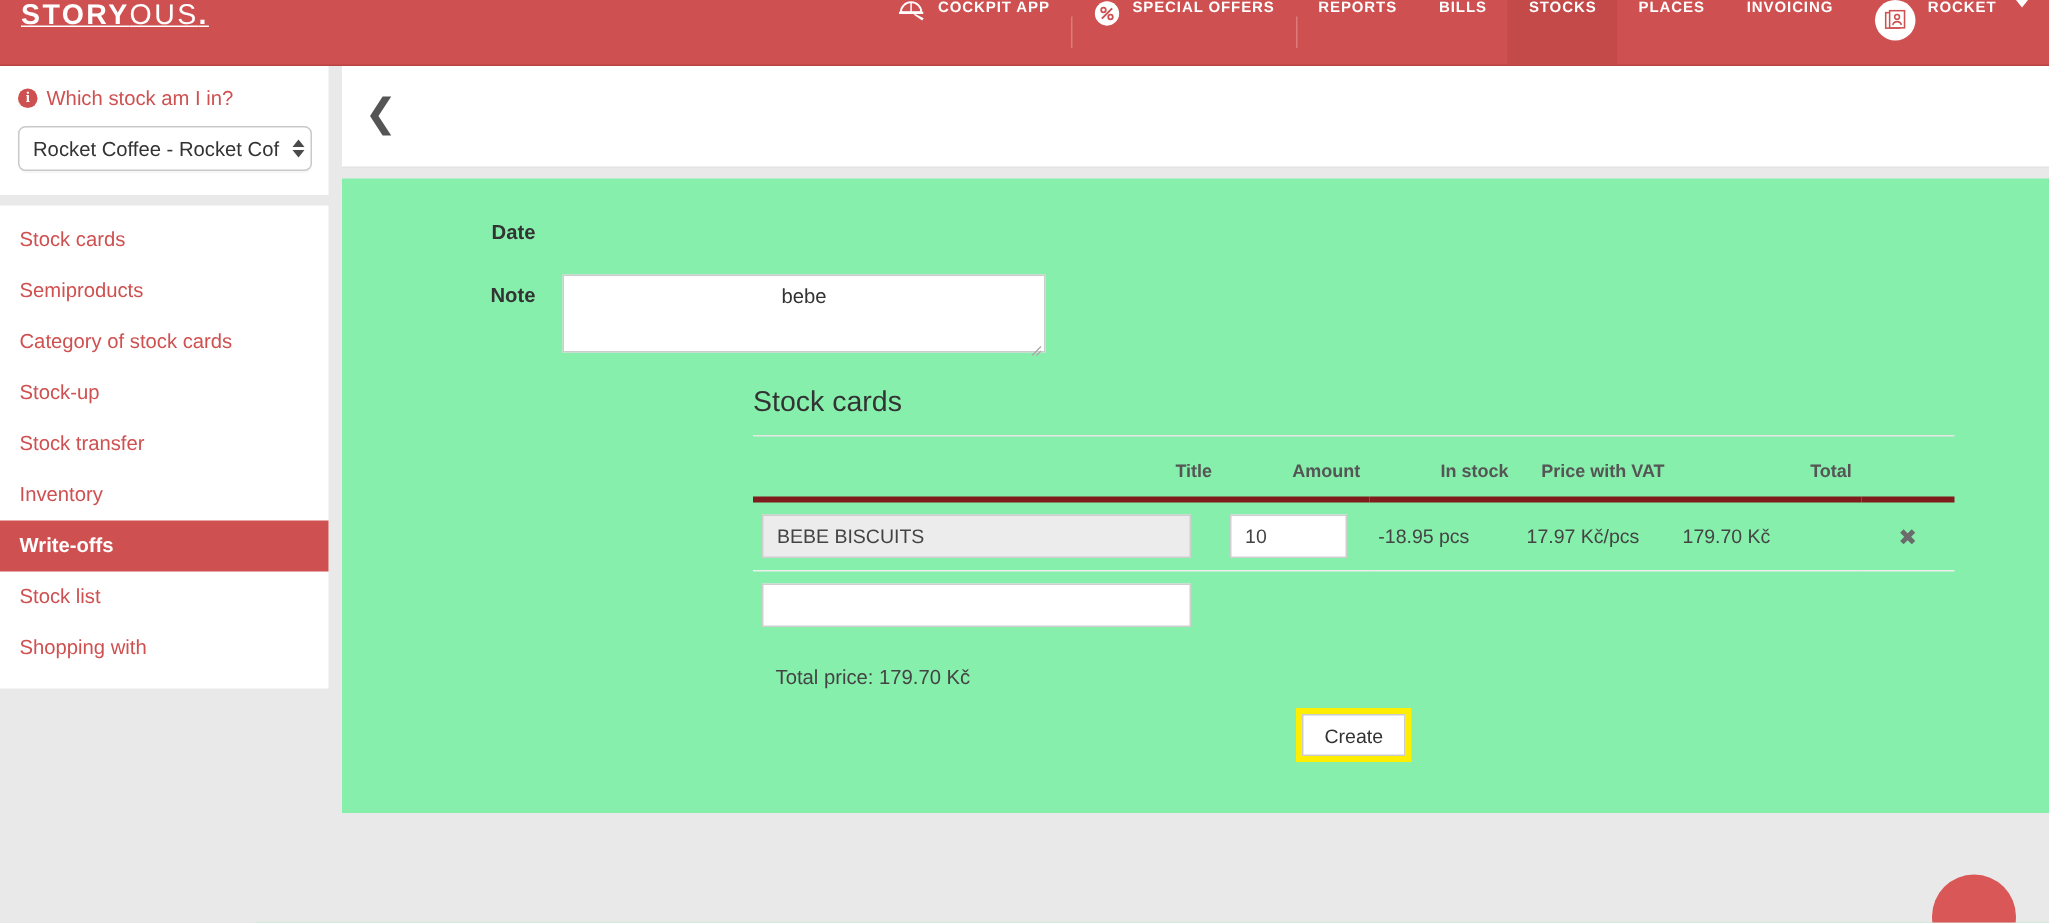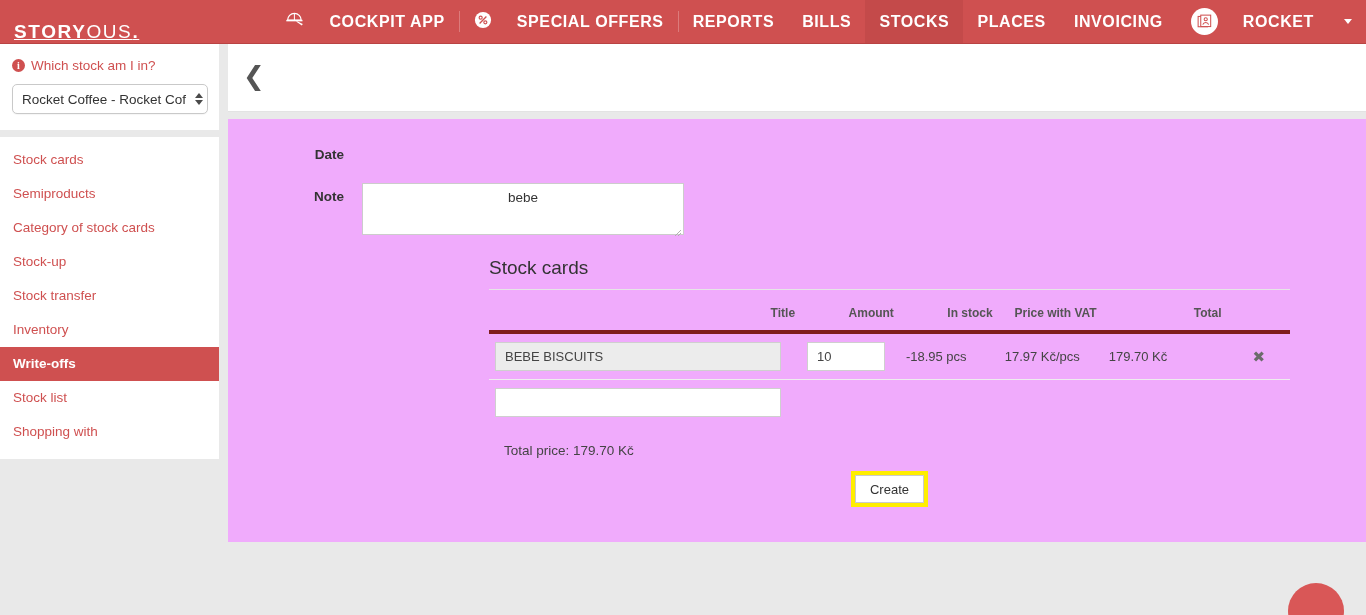--- a/index.html
+++ b/index.html
@@ -12,36 +12,36 @@
 
   
   .topnav {
     height: 44px; width: 100%;
     background: #cf5050;
     display: flex; align-items: stretch;
     position: relative;
     border-bottom: 1px solid #b94343;
   }
   .logo {
-    display: flex; align-items: flex-end;
+    display: flex; align-items: flex-start;
     padding: 0 14px 0 14px;
     color: #fff; letter-spacing: 1.6px;
     font-size: 19px;
     user-select: none;
   }
   .logo .b { font-weight: bold; }
   .logo .l { font-weight: 300; }
   .logo .dot { font-weight: bold; }
   .nav-spacer { flex: 1 1 auto; }
   .navgroup { display: flex; align-items: stretch; }
   .navitem {
-    display: flex; align-items: center; gap: 25px;
+    display: flex; gap: 8px;
     padding: 0 14px;
     color: #ffffff;
-    font-size: 16px; font-weight: bold;
+    font-size: 10px; font-weight: bold;
     letter-spacing: 0.6px;
     text-decoration: none;
     white-space: nowrap;
   }
   .navitem.active { background: #c44a4a; }
   .navsep {
     width: 1px; background: #e08a8a;
     margin: 11px 0;
     opacity: .75;
   }
@@ -133,22 +133,22 @@
     border: 4px solid #ffee00;
     background: #fff;
     padding: 3px 9px 5px 9px;
     display: inline-block;
   }
   .pagetitle {
     color: #cf5050; font-size: 22px; line-height: 28px;
   }
   .contentgap { height: 7px; }
   .content {
-    background: #f0abfc;
-    padding: 22px 0 0 4px;
+    background: #86efac;
+    padding: 22px 0 0 17px;
     min-height: 423px;
   }
 
   
   .frow { display: flex; align-items: flex-start; margin-bottom: 14px; }
   .flabel {
     width: 130px; flex: 0 0 130px;
     text-align: right; padding-right: 18px;
     font-size: 13.5px; font-weight: bold; color: #333;
     line-height: 28px;

